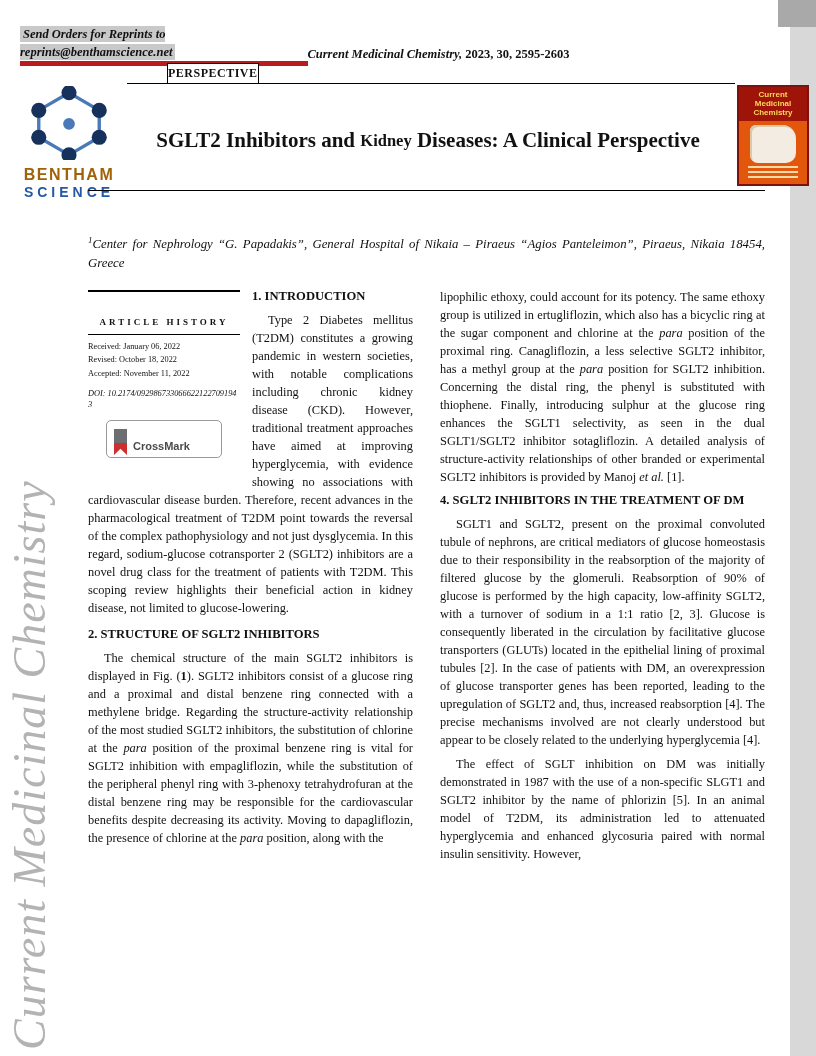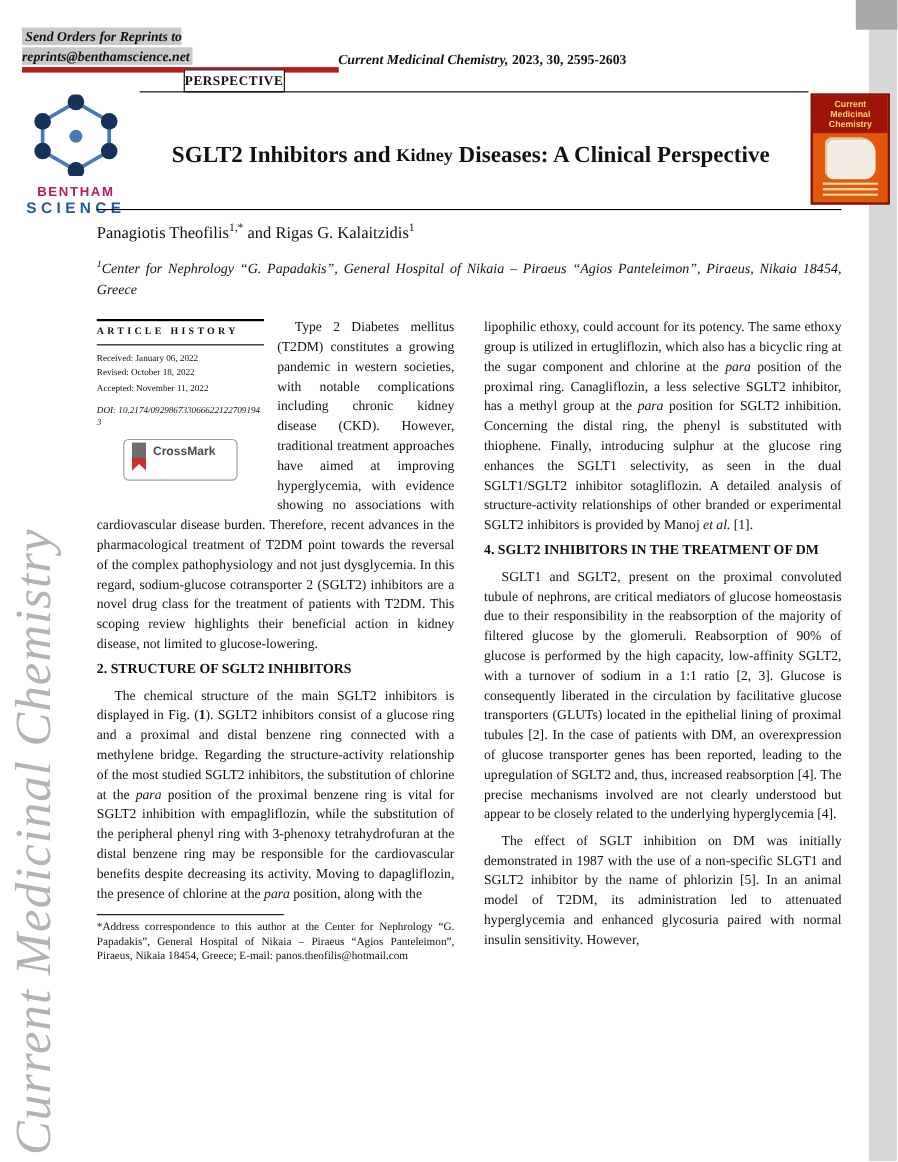--- a/index.html
+++ b/index.html
@@ -21,22 +21,22 @@
 
   
   .ptype{position:absolute;left:127px;top:63px;height:21px;box-sizing:border-box;
          border:1px solid #000;padding:2px 0;font-weight:bold;font-size:12px;letter-spacing:.5px;background:#fff;margin-left:40px;}
   .rule{position:absolute;background:#000;height:1px;}
   .rule-top{left:127px;top:83px;width:608px;}
   .rule-mid{left:88px;top:190px;width:677px;}
 
   
   .logo{position:absolute;left:18px;top:86px;width:102px;text-align:center;}
-  .logo .l1{font-family:"Liberation Sans",sans-serif;font-weight:bold;font-size:12px;
-            letter-spacing:1.5px;color:#be185d;margin-top:2px;}
+  .logo .l1{font-family:"Liberation Sans",sans-serif;font-weight:bold;font-size:16px;
+            letter-spacing:1.5px;color:#a16207;margin-top:2px;}
   .logo .l2{font-family:Liberation Sans, sans-serif;font-weight:bold;font-size:14px;
             letter-spacing:4px;color:#2457a4;}
 
   
   .title{position:absolute;left:130px;top:100px;width:596px;height:82px;margin:0;
          display:flex;align-items:center;justify-content:center;text-align:center;
          font-size:21px;font-weight:bold;line-height:1.2;}
   .title .tsm{font-size:16.5px;}
   .title span{white-space:pre-wrap;}
 
@@ -58,26 +58,26 @@
   
   .body{position:absolute;left:88px;top:288px;width:677px;display:flex;gap:27px;}
   .col{flex:1 1 0;min-width:0;font-size:12.4px;line-height:18px;text-align:justify;}
   .col h2{font-size:12.6px;font-weight:bold;margin:9px 0 6px;text-align:left;line-height:1.35;}
   .col h2:first-of-type{margin-top:0;}
   .col p{margin:0 0 6px;}
   .col p.indent{text-indent:16px;}
 
   
   .ah{float:left;width:152px;margin:2px 12px 8px 0;font-family:"Liberation Serif",serif;text-align:left;}
-  .ah-head{border-top:2px solid #000;border-bottom:1px solid #000;padding:0 0 3px;
-           font-size:9px;font-weight:bold;letter-spacing:3px;text-align:left;}
+  .ah-head{border-top:2px solid #000;border-bottom:1px solid #000;padding:21px 0 3px;
+           font-size:9px;font-weight:bold;letter-spacing:3px;text-align:center;}
   .ah-dates{padding-top:5px;font-size:8.3px;line-height:1.6;}
   .ah-doi{margin-top:8px;font-size:8.3px;font-style:italic;line-height:1.4;word-break:break-all;}
-  .crossmark{margin:9px auto 18px;width:104px;height:38px;border:1px solid #9a9a9a;border-radius:5px;
-             background:#fff;display:flex;align-items:flex-start;gap:6px;padding:2px 7px;box-sizing:border-box;cursor:pointer;}
+  .crossmark{margin:9px auto 18px;width:116px;height:38px;border:1px solid #9a9a9a;border-radius:5px;
+             background:#fff;display:flex;align-items:flex-end;gap:6px;padding:2px 7px;box-sizing:border-box;cursor:pointer;}
   .cm-ribbon{display:inline-block;width:13px;height:26px;
              background:linear-gradient(#6d6e71 0 55%, #cf2e2e 55% 100%);
              clip-path:polygon(0 0,100% 0,100% 100%,50% 76%,0 100%);}
   .cm-label{font-family:"Liberation Sans",sans-serif;font-weight:bold;font-size:11px;color:#4a4a4a;}
 
   
   .fn{margin-top:10px;}
   .fn-rule{width:170px;height:1px;background:#000;margin-bottom:4px;}
   .fn p{font-size:10.2px;line-height:13.5px;margin:0;text-align:justify;}
 
@@ -136,21 +136,20 @@
     <div class="cover-art"></div>
     <div class="cover-lines">
         <i></i>
         <i></i>
         <i></i>
       </div>
   </div>
 
   <div class="rule rule-mid"></div>
 
-  <div class="authors"><span>Panagiotis Theofilis</span><sup>1,*</sup><span> and Rigas G. Kalaitzidis</span><sup>1</sup></div>
   <div class="affil"><sup>1</sup><span>Center for Nephrology “G. Papadakis”, General Hospital of Nikaia – Piraeus “Agios Panteleimon”, Piraeus, Nikaia 18454, Greece</span></div>
 
   <div class="body">
 
     <div class="col">
 
       <aside class="ah">
         <div class="ah-head">ARTICLE HISTORY</div>
         <div class="ah-dates">
           <div>Received: January 06, 2022</div>
@@ -160,29 +159,26 @@
         <div class="ah-doi">
           <span>DOI:</span>
           <span>10.2174/0929867330666221227091943</span>
         </div>
         <div class="crossmark">
           <span class="cm-ribbon"></span>
           <span class="cm-label">CrossMark</span>
         </div>
       </aside>
 
+      <h2>1. INTRODUCTION</h2>
       <p class="indent">Type 2 Diabetes mellitus (T2DM) constitutes a growing pandemic in western societies, with notable complications including chronic kidney disease (CKD). However, traditional treatment approaches have aimed at improving hyperglycemia, with evidence showing no associations with cardiovascular disease burden. Therefore, recent advances in the pharmacological treatment of T2DM point towards the reversal of the complex pathophysiology and not just dysglycemia. In this regard, sodium-glucose cotransporter 2 (SGLT2) inhibitors are a novel drug class for the treatment of patients with T2DM. This scoping review highlights their beneficial action in kidney disease, not limited to glucose-lowering.</p>
 
       <h2>2. STRUCTURE OF SGLT2 INHIBITORS</h2>
       <p class="indent"><span>The chemical structure of the main SGLT2 inhibitors is displayed in Fig. (</span><span style="font-weight: bold;">1</span><span>). SGLT2 inhibitors consist of a glucose ring and a proximal and distal benzene ring connected with a methylene bridge. Regarding the structure-activity relationship of the most studied SGLT2 inhibitors, the substitution of chlorine at the </span><span style="font-style: italic;">para</span><span> position of the proximal benzene ring is vital for SGLT2 inhibition with empagliflozin, while the substitution of the peripheral phenyl ring with 3-phenoxy tetrahydrofuran at the distal benzene ring may be responsible for the cardiovascular benefits despite decreasing its activity. Moving to dapagliflozin, the presence of chlorine at the </span><span style="font-style: italic;">para</span><span> position, along with the</span></p>
 
-      <div class="fn">
-        <div class="fn-rule"></div>
-        <p>*Address correspondence to this author at the Center for Nephrology “G. Papadakis”, General Hospital of Nikaia – Piraeus “Agios Panteleimon”, Piraeus, Nikaia 18454, Greece; E-mail: panos.theofilis@hotmail.com</p>
-      </div>
     </div>
 
     <div class="col">
       <p><span>lipophilic ethoxy, could account for its potency. The same ethoxy group is utilized in ertugliflozin, which also has a bicyclic ring at the sugar component and chlorine at the </span><span style="font-style: italic;">para</span><span> position of the proximal ring. Canagliflozin, a less selective SGLT2 inhibitor, has a methyl group at the </span><span style="font-style: italic;">para</span><span> position for SGLT2 inhibition. Concerning the distal ring, the phenyl is substituted with thiophene. Finally, introducing sulphur at the glucose ring enhances the SGLT1 selectivity, as seen in the dual SGLT1/SGLT2 inhibitor sotagliflozin. A detailed analysis of structure-activity relationships of other branded or experimental SGLT2 inhibitors is provided by Manoj </span><span style="font-style: italic;">et al.</span><span> [1].</span></p>
 
       <h2>4. SGLT2 INHIBITORS IN THE TREATMENT OF DM</h2>
       <p class="indent">SGLT1 and SGLT2, present on the proximal convoluted tubule of nephrons, are critical mediators of glucose homeostasis due to their responsibility in the reabsorption of the majority of filtered glucose by the glomeruli. Reabsorption of 90% of glucose is performed by the high capacity, low-affinity SGLT2, with a turnover of sodium in a 1:1 ratio [2, 3]. Glucose is consequently liberated in the circulation by facilitative glucose transporters (GLUTs) located in the epithelial lining of proximal tubules [2]. In the case of patients with DM, an overexpression of glucose transporter genes has been reported, leading to the upregulation of SGLT2 and, thus, increased reabsorption [4]. The precise mechanisms involved are not clearly understood but appear to be closely related to the underlying hyperglycemia [4].</p>
       <p class="indent">The effect of SGLT inhibition on DM was initially demonstrated in 1987 with the use of a non-specific SLGT1 and SGLT2 inhibitor by the name of phlorizin [5]. In an animal model of T2DM, its administration led to attenuated hyperglycemia and enhanced glycosuria paired with normal insulin sensitivity. However,</p>
     </div>
 

